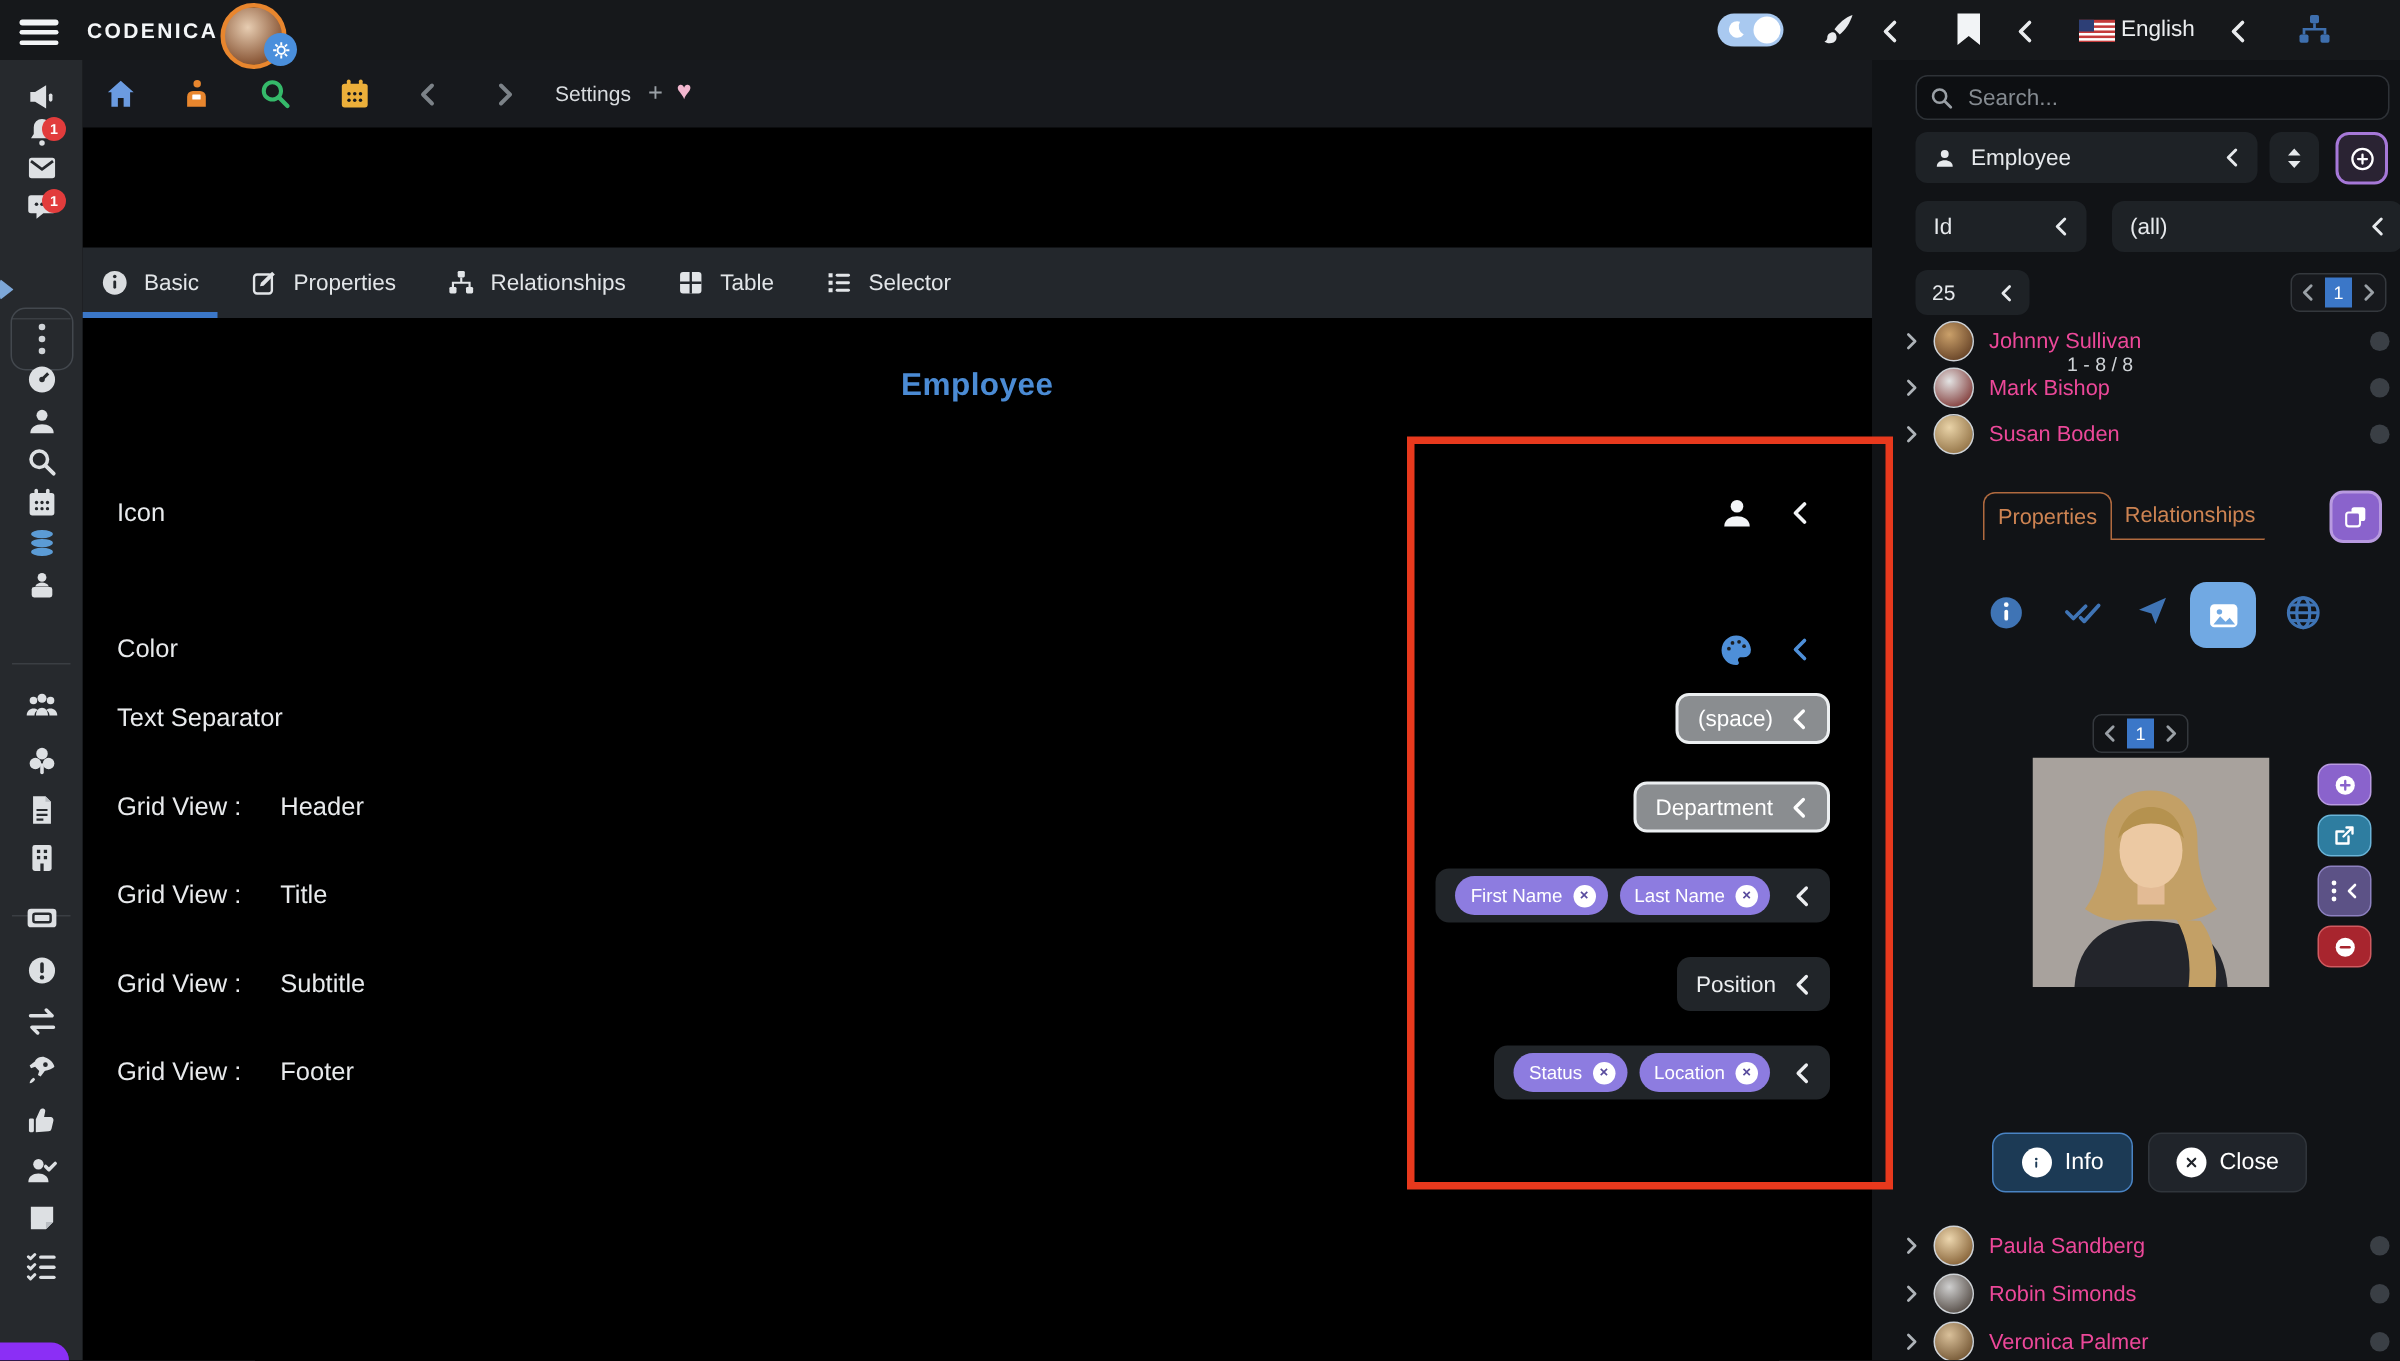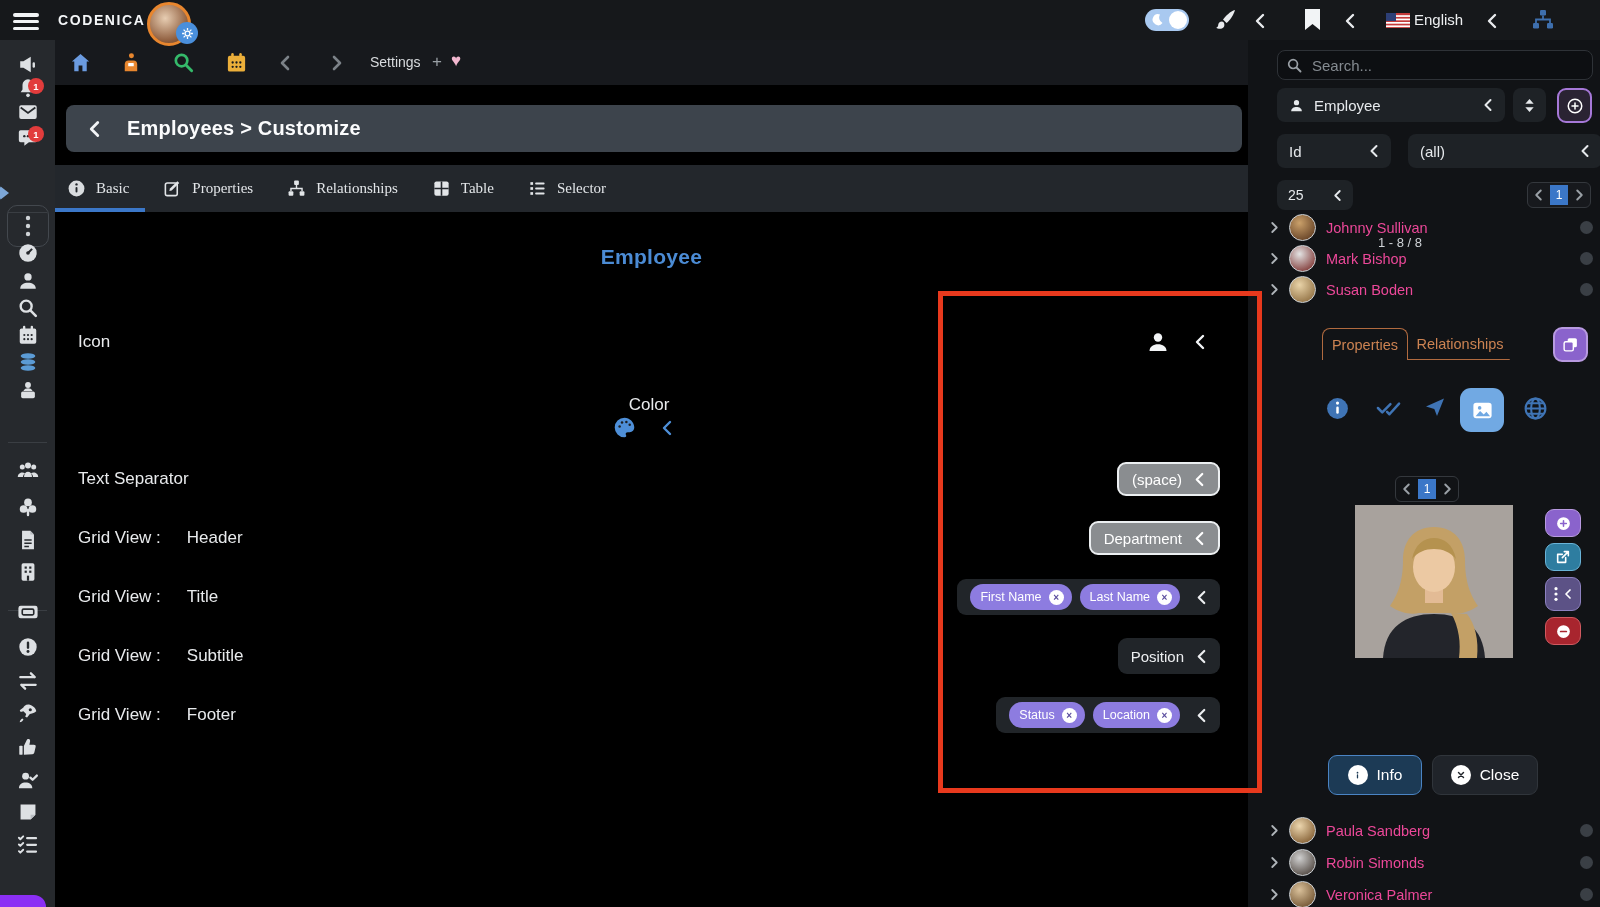--- a/index.html
+++ b/index.html
@@ -23,21 +23,21 @@
   .sdiv{position:absolute;left:8px;width:39px;height:1px;background:#3a3e43;}
   .kebab-box{position:absolute;left:7px;width:40px;height:40px;border:1px solid #43484e;border-radius:10px;display:flex;align-items:center;justify-content:center;}
   .ent-badge{position:absolute;left:0;top:855px;width:46px;height:34px;background:#8b2ff5;border-radius:0 12px 12px 0;display:flex;align-items:center;justify-content:flex-end;overflow:hidden;padding-right:4px;box-sizing:border-box;}
   .ent-badge span{color:#fff;font-size:10.5px;font-weight:bold;white-space:nowrap;letter-spacing:.4px;}
   .collapse-arrow{position:absolute;left:0;top:146px;width:0;height:0;border-top:7px solid transparent;border-bottom:7px solid transparent;border-left:9px solid #7da7d8;border-radius:2px;}
   
   #center{left:55px;top:40px;width:1193px;height:867px;background:#000000;}
   #navrow{left:0;top:0;width:1193px;height:45px;background:#17191d;}
   .crumbbar{left:11px;top:65px;width:1176px;height:47px;background:#3d444c;border-radius:8px;display:flex;align-items:center;}
   .crumb-title{font-size:20px;font-weight:bold;color:#fbfcfd;letter-spacing:.2px;}
-  #tabrow{left:0;top:125px;width:1193px;height:47px;background:#23272c;display:flex;align-items:center;gap:34px;padding-left:12px;box-sizing:border-box;font-family:Liberation Serif, serif;}
+  #tabrow{left:0;top:125px;width:1193px;height:47px;background:#23272c;display:flex;align-items:center;gap:34px;padding-left:12px;box-sizing:border-box;}
   .tab{display:flex;align-items:center;gap:10px;font-size:15px;color:#e2e5e8;}
   .tab-underline{position:absolute;left:0;top:168px;width:90px;height:4px;background:#3b77c8;}
   .form-title{left:0;top:205px;width:1193px;text-align:center;font-size:21px;font-weight:bold;color:#4b8bd4;letter-spacing:.3px;}
   .frow{left:23px;width:1142px;height:36px;display:flex;align-items:center;justify-content:space-between;}
   .flabel{font-size:17px;color:#e8eaec;display:inline-flex;gap:26px;}
   .icon-ctl{display:flex;align-items:center;gap:24px;margin-right:14px;}
   .graybox{display:flex;align-items:center;gap:12px;height:34px;padding:0 13px;background:#8a8d90;border:2px solid #eceff1;border-radius:9px;color:#fff;font-size:15px;box-sizing:border-box;}
   .darkbox{display:flex;align-items:center;gap:12px;height:36px;padding:0 13px;background:#212529;border-radius:9px;color:#eceef0;font-size:15px;box-sizing:border-box;}
   .chip{display:flex;align-items:center;gap:7px;height:26px;padding:0 8px 0 10px;background:#8d7ce0;border-radius:14px;color:#fff;font-size:12.5px;}
   .chipx{width:15px;height:15px;border-radius:50%;background:#fff;color:#5a4d9e;font-size:10px;font-weight:bold;display:flex;align-items:center;justify-content:center;}
@@ -322,26 +322,20 @@
           <path d="M9 2 3 8l6 6" fill="none" stroke="#7c8288" stroke-width="2.6" stroke-linecap="round" stroke-linejoin="round"></path>
         </svg>
       <svg class="ab" style="left:276px;top:15px;" width="12" height="16" viewBox="0 0 12 16">
           <path d="M3 2l6 6-6 6" fill="none" stroke="#7c8288" stroke-width="2.6" stroke-linecap="round" stroke-linejoin="round"></path>
         </svg>
       <div class="ab" style="left:315px;top:14px;font-size:14px;color:#d8dbde;">Settings</div>
       <div class="ab" style="left:377px;top:12px;font-size:17px;color:#9aa0a6;">+</div>
       <div class="ab" style="left:396px;top:11px;font-size:17px;color:#f2b7cf;">♥</div>
     </div>
 
-    <div class="ab crumbbar">
-      <svg style="margin-left:22px;" width="13" height="18" viewBox="0 0 12 16">
-          <path d="M9 2 3 8l6 6" fill="none" stroke="#f2f4f6" stroke-width="2.6" stroke-linecap="round" stroke-linejoin="round"></path>
-        </svg>
-      <div class="crumb-title" style="margin-left:26px;">Employees &gt; Customize</div>
-    </div>
 
     <div id="tabrow" class="ab">
       <div class="tab">
         <svg width="19" height="19" viewBox="0 0 24 24">
             <circle cx="12" cy="12" r="10" fill="#d9dcdf"></circle>
             <rect x="10.8" y="10" width="2.4" height="7" rx="1.2" fill="#23272c"></rect>
             <circle cx="12" cy="6.8" r="1.5" fill="#23272c"></circle>
           </svg>
         <span>Basic</span>
       </div>
@@ -398,21 +392,21 @@
         <svg width="24" height="24" viewBox="0 0 24 24">
             <circle cx="12" cy="7.5" r="4.2" fill="#f2f4f6"></circle>
             <path d="M3.5 21c0-4.6 4-6.8 8.5-6.8s8.5 2.2 8.5 6.8z" fill="#f2f4f6"></path>
           </svg>
         <svg width="12" height="16" viewBox="0 0 12 16">
             <path d="M9 2 3 8l6 6" fill="none" stroke="#f2f4f6" stroke-width="2.4" stroke-linecap="round" stroke-linejoin="round"></path>
           </svg>
       </span>
     </div>
 
-    <div class="ab frow" style="top:355px;flex-direction:column;">
+    <div class="ab frow" style="top:375px;">
       <span class="flabel">
           <span>Color</span>
         </span>
       <span class="icon-ctl">
         <svg width="25" height="25" viewBox="0 0 24 24">
             <path d="M12 2.6a9.4 9.4 0 0 0 0 18.8c1.6 0 2.1-1.1 1.4-2.2-.8-1.4.2-2.7 1.7-2.7h1.9a4.6 4.6 0 0 0 4.4-4.8c-.3-5-4.4-9.1-9.4-9.1z" fill="#4e8fd8"></path>
             <g fill="#1c1f22">
               <circle cx="7.3" cy="11" r="1.2"></circle>
               <circle cx="9.6" cy="7.3" r="1.2"></circle>
               <circle cx="13.8" cy="6.6" r="1.2"></circle>

